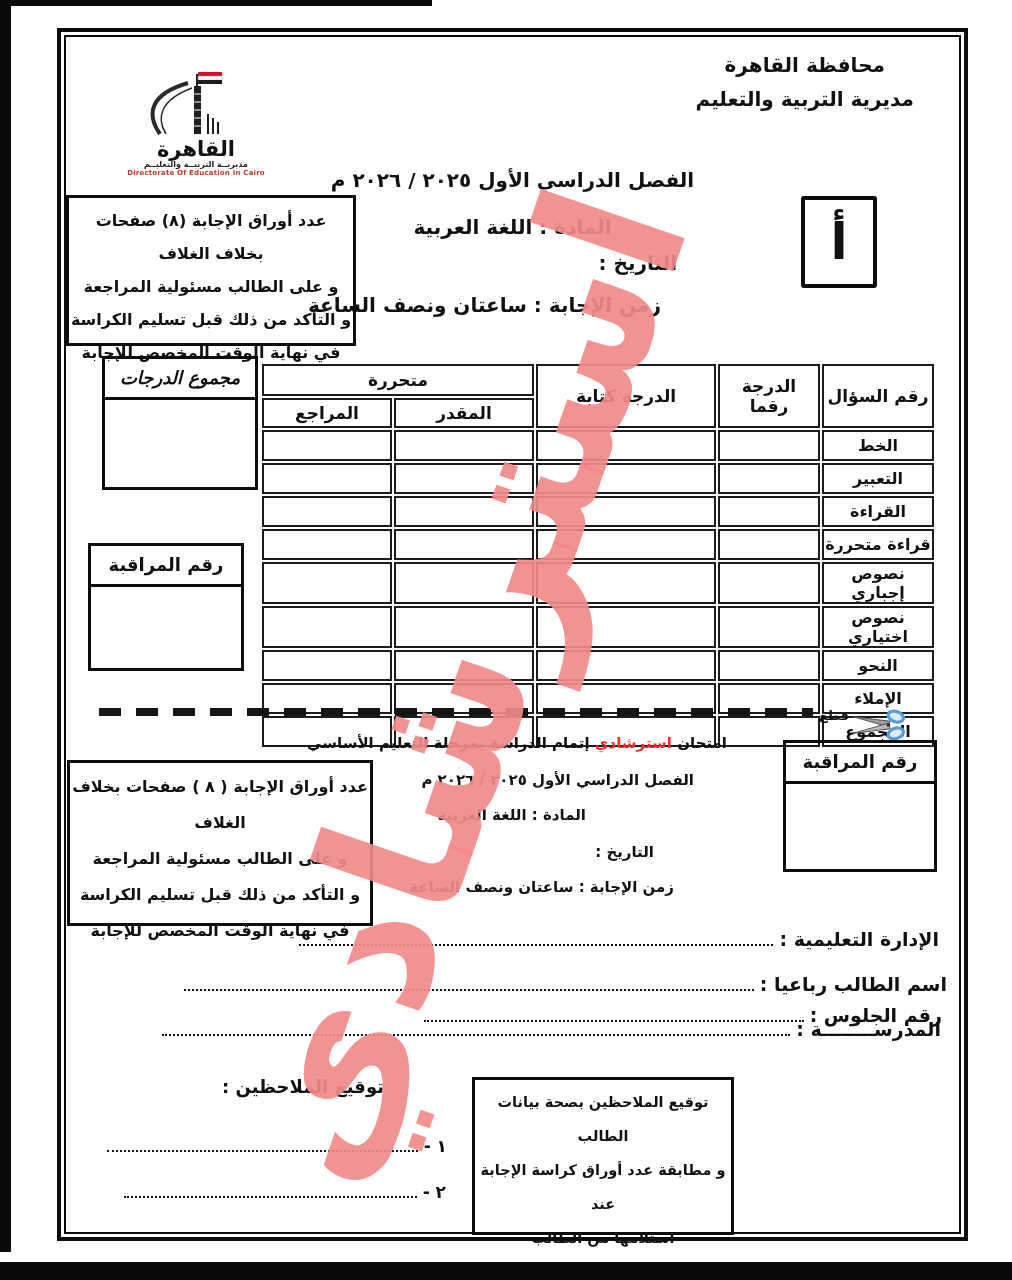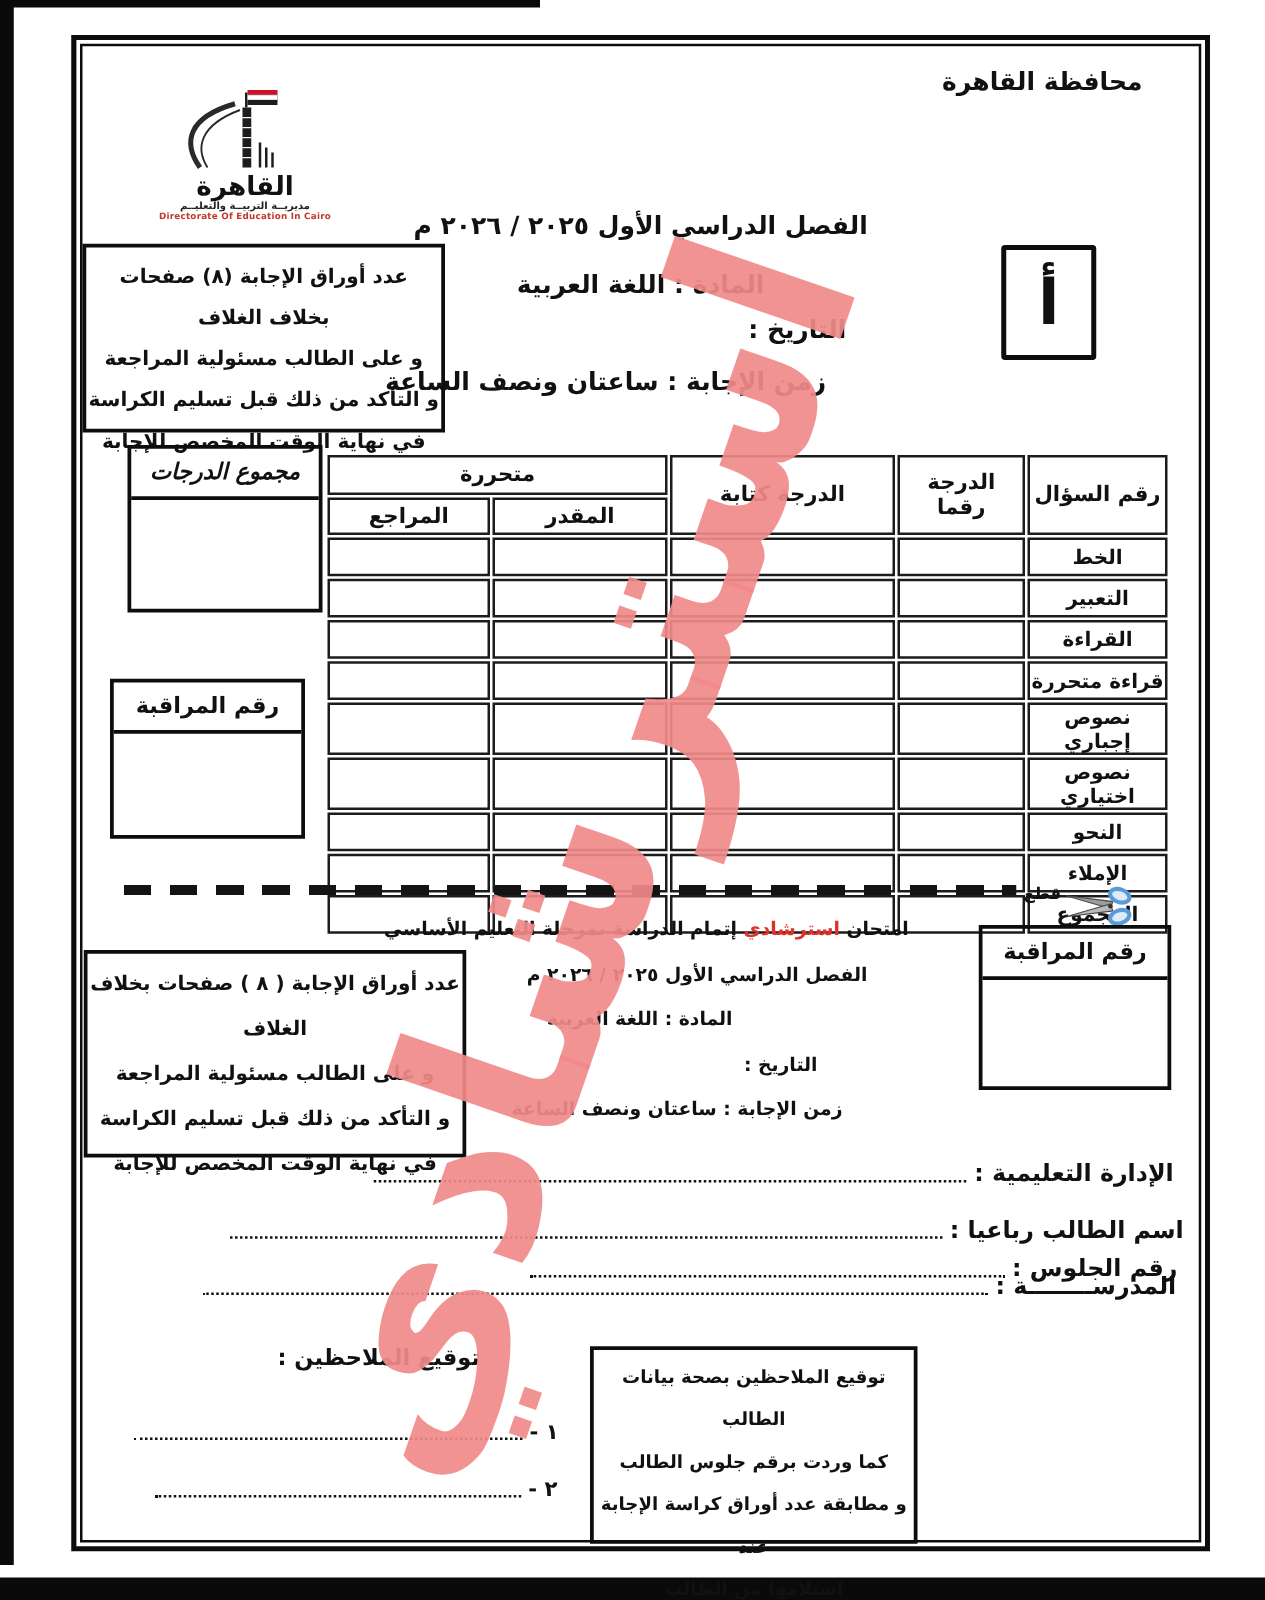--- a/index.html
+++ b/index.html
@@ -122,20 +122,21 @@
         <rect x="72" y="6" width="24" height="4" fill="#ffffff" stroke="#999" stroke-width="0.5"></rect>
         <rect x="72" y="10" width="24" height="4" fill="#1d1d1d"></rect>
       </svg>
       <div class="logo-title">القاهرة</div>
       <div class="logo-sub">مديريــة التربيــة والتعليــم</div>
       <div class="logo-sub-en">Directorate Of Education In Cairo</div>
     </div>
 
     <div class="abs gov-header">
       <div>محافظة القاهرة</div>
+      <div>مديرية التربية والتعليم</div>
     </div>
 
     <div class="abs t-line t2">الفصل الدراسي الأول  ٢٠٢٥ / ٢٠٢٦ م</div>
     <div class="abs t-line t3">المادة : اللغة العربية</div>
     <div class="abs t-line t4">التاريخ :</div>
     <div class="abs t-line t5">زمن الإجابة : ساعتان ونصف الساعة</div>
 
     <div class="abs model-box">
       <span>أ</span>
     </div>
@@ -296,19 +297,18 @@
       <span>١ -</span>
       <div class="dots"></div>
     </div>
     <div class="abs sig-row s2">
       <span>٢ -</span>
       <div class="dots"></div>
     </div>
 
     <div class="abs observer-box">
       <div>توقيع الملاحظين بصحة بيانات الطالب</div>
-      <div>كما وردت برقم جلوس الطالب</div>
       <div>و مطابقة عدد أوراق كراسة الإجابة عند</div>
       <div>استلامها من الطالب</div>
     </div>
 
   </div>
 </div>
 
 </body></html>

